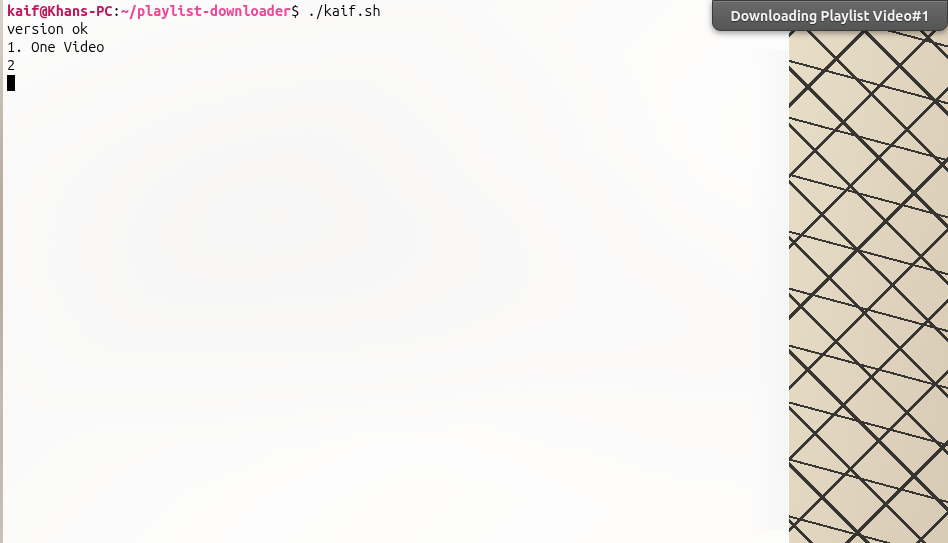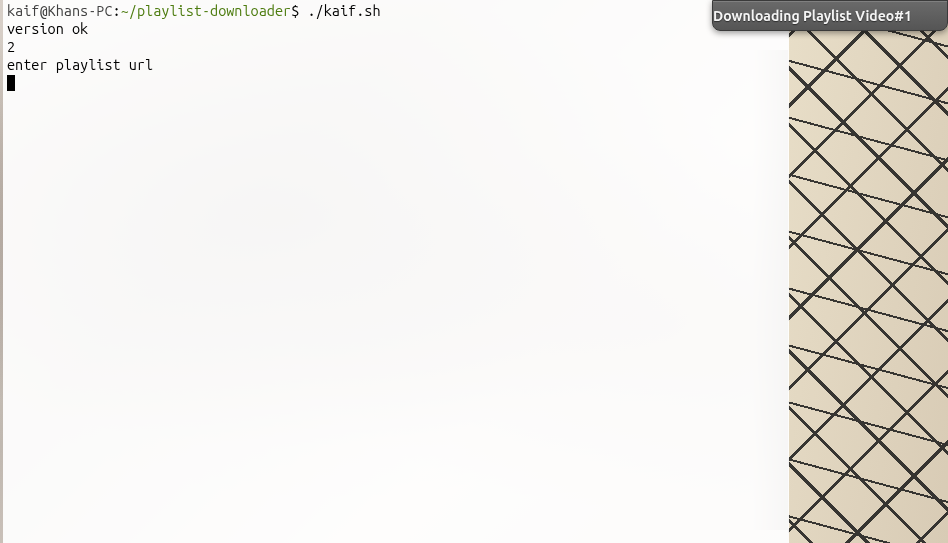--- a/index.html
+++ b/index.html
@@ -84,27 +84,27 @@
       line-height: 18px;
       color: #000;
     }
     
     .terminal-line {
       white-space: pre;
       font-family: "Ubuntu Mono", "DejaVu Sans Mono", Consolas, monospace;
     }
     
     .prompt-user {
-      color: #404040;
-      font-weight: 400;
+      color: #be185d;
+      font-weight: 700;
     }
     
     .prompt-path {
-      color: #4d7c0f;
-      font-weight: 400;
+      color: #ec4899;
+      font-weight: 700;
     }
     
     .prompt-dollar {
       color: #000;
     }
     
     .cursor-block {
       display: inline-block;
       width: 8px;
       height: 16px;
@@ -117,21 +117,21 @@
       top: 0;
       left: 712px;
       width: 236px;
       height: 31px;
       background: linear-gradient(180deg, #6a6a6a 0%, #555555 100%);
       border: 1px solid #3a3a3a;
       border-radius: 0 0 8px 8px;
       z-index: 10;
       display: flex;
       align-items: center;
-      justify-content: flex-start;
+      justify-content: center;
       color: #f5f5f5;
       font-family: Ubuntu, "Segoe UI", sans-serif;
       font-size: 14px;
       font-weight: bold;
       box-shadow: 0 2px 6px rgba(0,0,0,0.4), inset 0 1px 0 rgba(255,255,255,0.15);
       text-shadow: 0 1px 1px rgba(0,0,0,0.5);
     }
     
     .face-overlay {
       position: absolute;
@@ -148,20 +148,20 @@
 <body>
 
 <div class="desktop-bg"></div>
 <div class="face-overlay"></div>
 <div class="arm-shadow"></div>
 <div class="arm-pattern"></div>
 
 <div class="terminal">
   <div class="terminal-line"><span class="prompt-user">kaif@Khans-PC</span><span class="prompt-dollar">:</span><span class="prompt-path">~/playlist-downloader</span><span class="prompt-dollar">$ </span><span>./kaif.sh</span></div>
   <div class="terminal-line">version ok</div>
+  <div class="terminal-line">1. One Video</div>
   <div class="terminal-line">2</div>
-  <div class="terminal-line">enter playlist url</div>
   <div class="terminal-line"><span class="cursor-block"></span></div>
 </div>
 
 <div class="notification">
   <span>Downloading Playlist Video#1</span>
 </div>
 
 </body></html>

